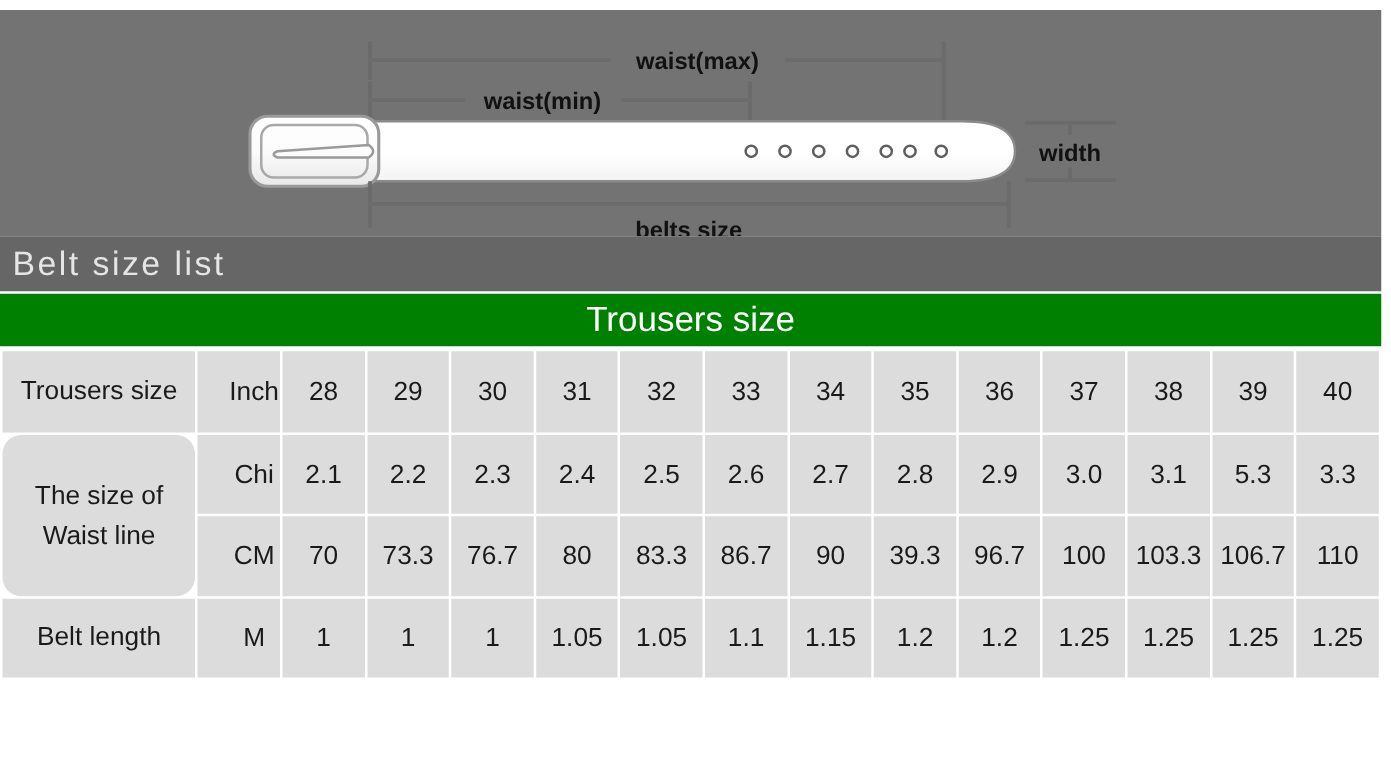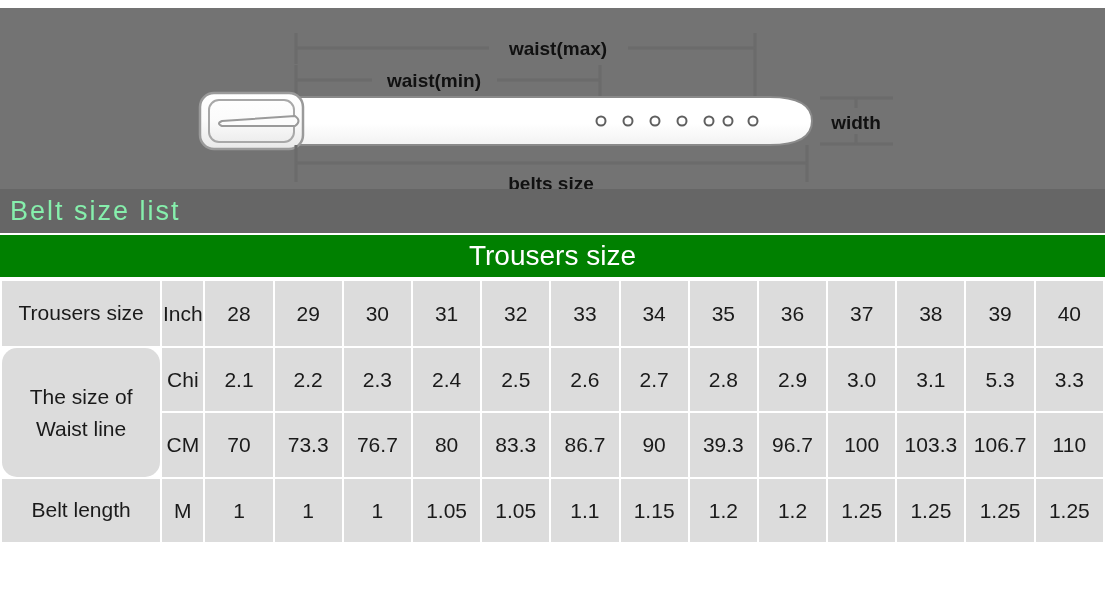--- a/index.html
+++ b/index.html
@@ -52,21 +52,21 @@
     top: 189px;
     width: 1105px;
     height: 44px;
     background: #666666;
     box-sizing: border-box;
     display: flex;
     align-items: center;
     padding-left: 10px;
   }
   .title-bar-text {
-    color: #86efac;
+    color: #e5e5e5;
     font-size: 27px;
     font-weight: 400;
     letter-spacing: 2px;
     font-family: "Liberation Sans", sans-serif;
     white-space: nowrap;
   }
 
   .green-bar {
     position: absolute;
     left: 0;
@@ -115,20 +115,21 @@
   .size-table tr.row-belt td { height: 63px; }
 
   td.label-cell {
     width: 142px;
     font-size: 21px;
     line-height: 1.45;
     padding: 0 2px;
   }
   td.unit-cell {
     width: 38px;
+    padding-left: 24px;
   }
   td.value-cell {
     width: 62px;
     font-size: 21px;
   }
   td.rowspan-label {
     font-size: 21px;
     line-height: 1.5;
     border-radius: 15px;
   }

